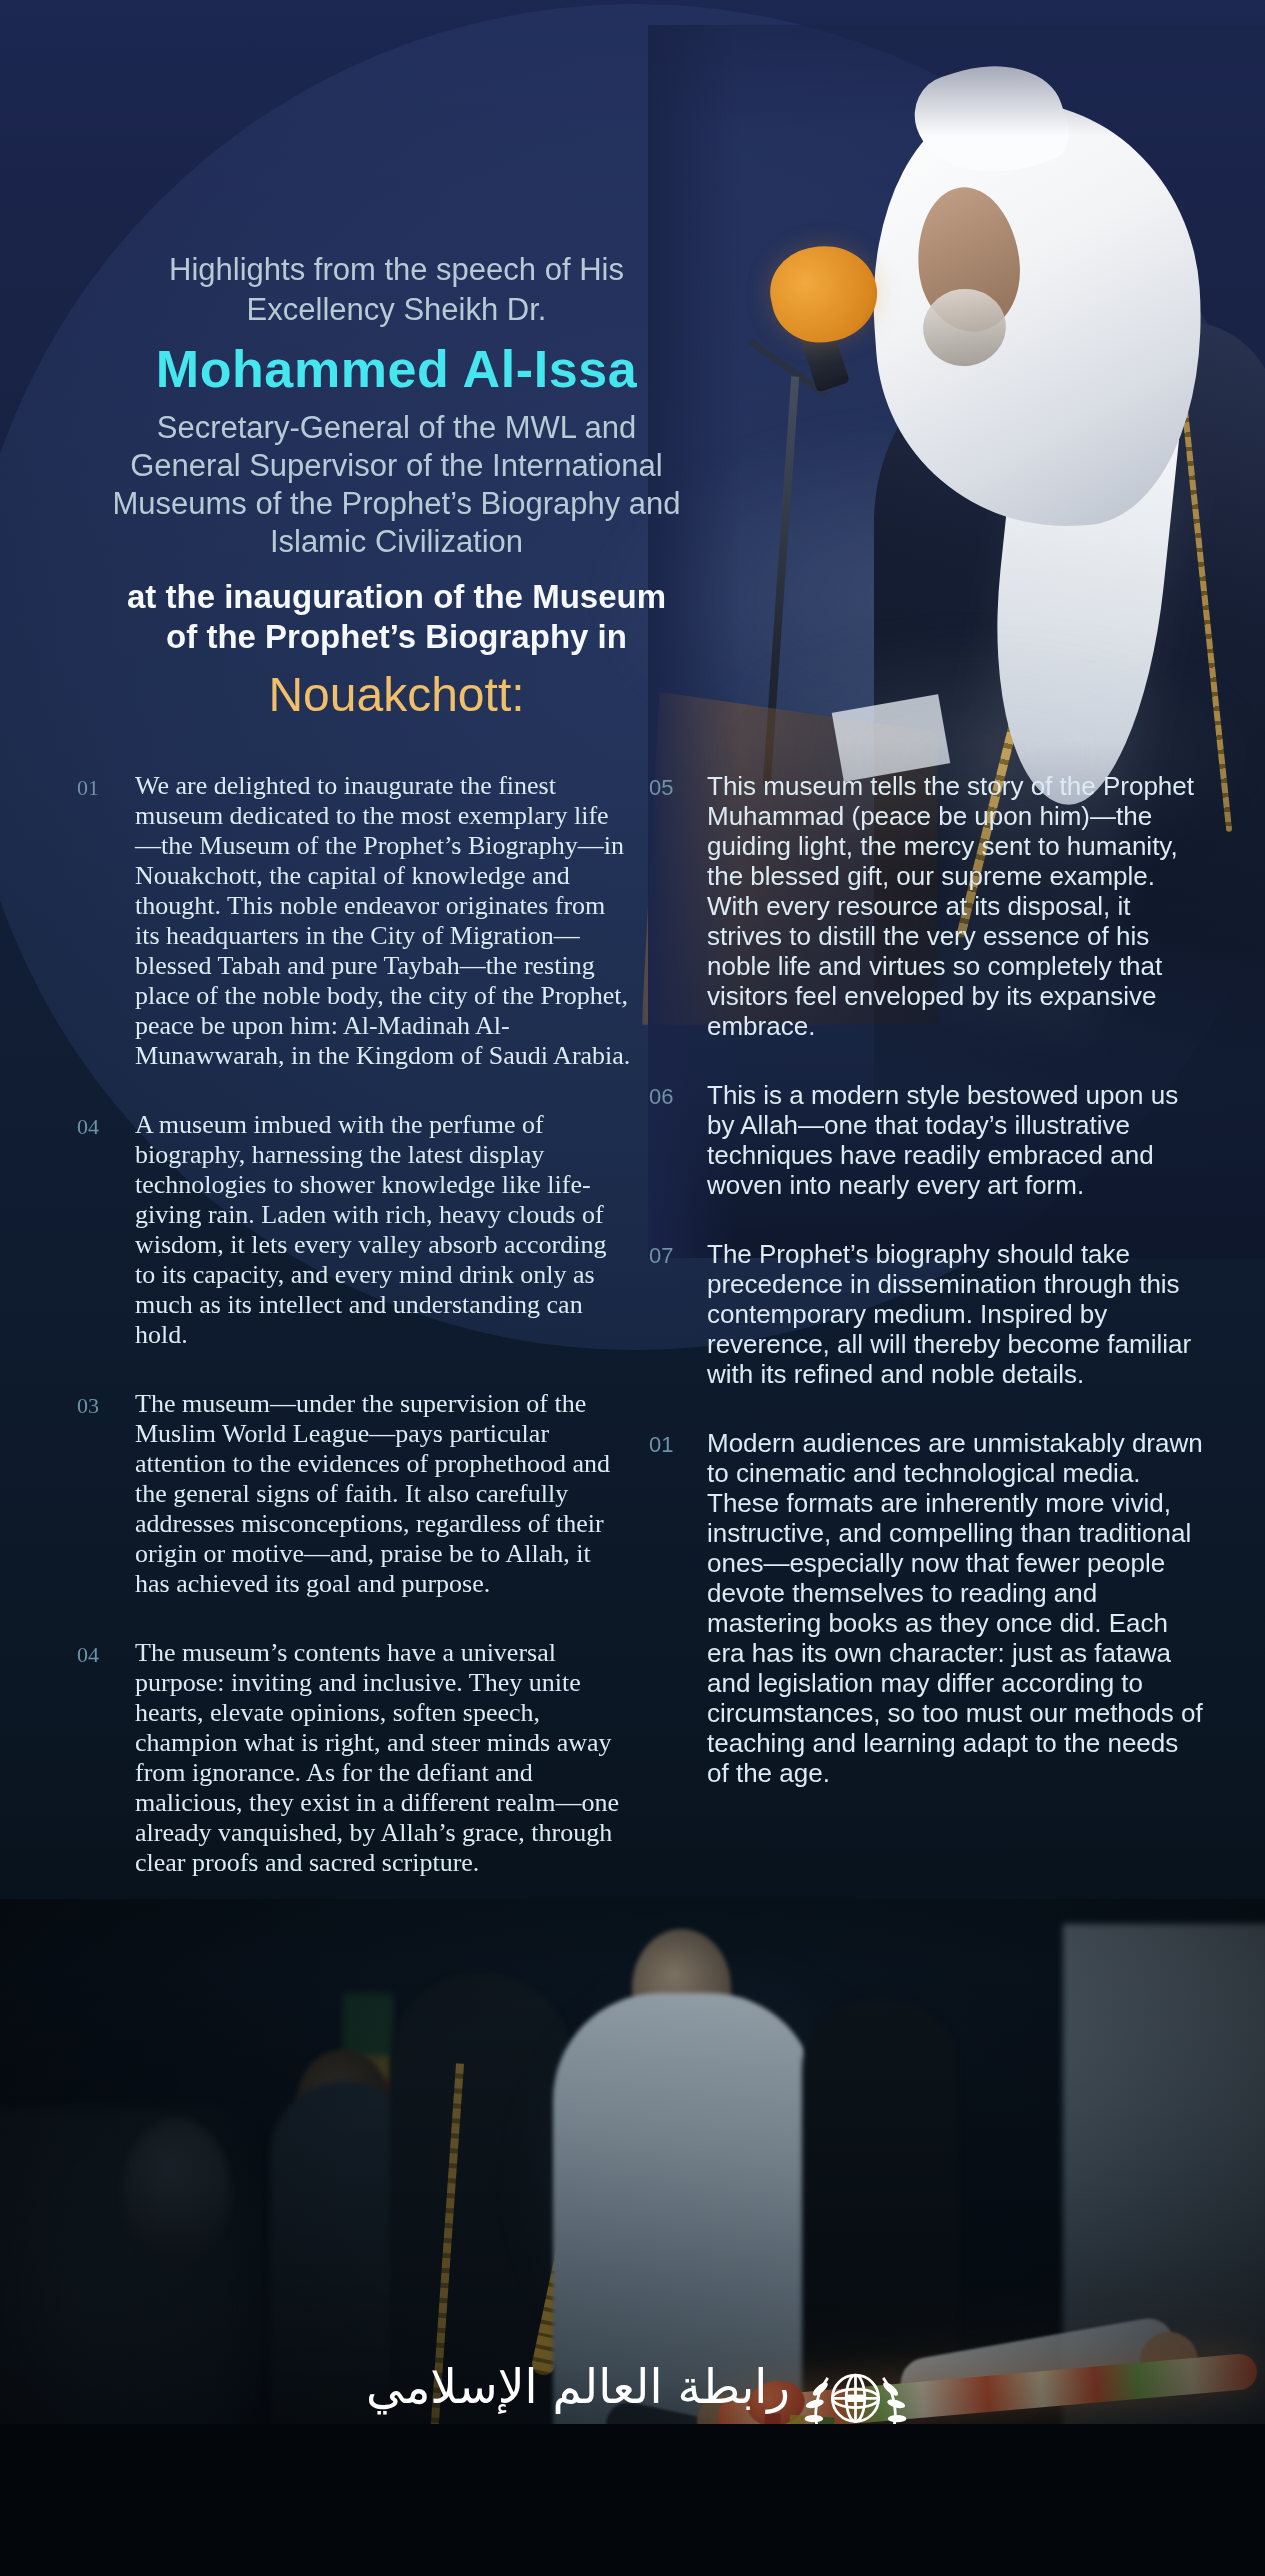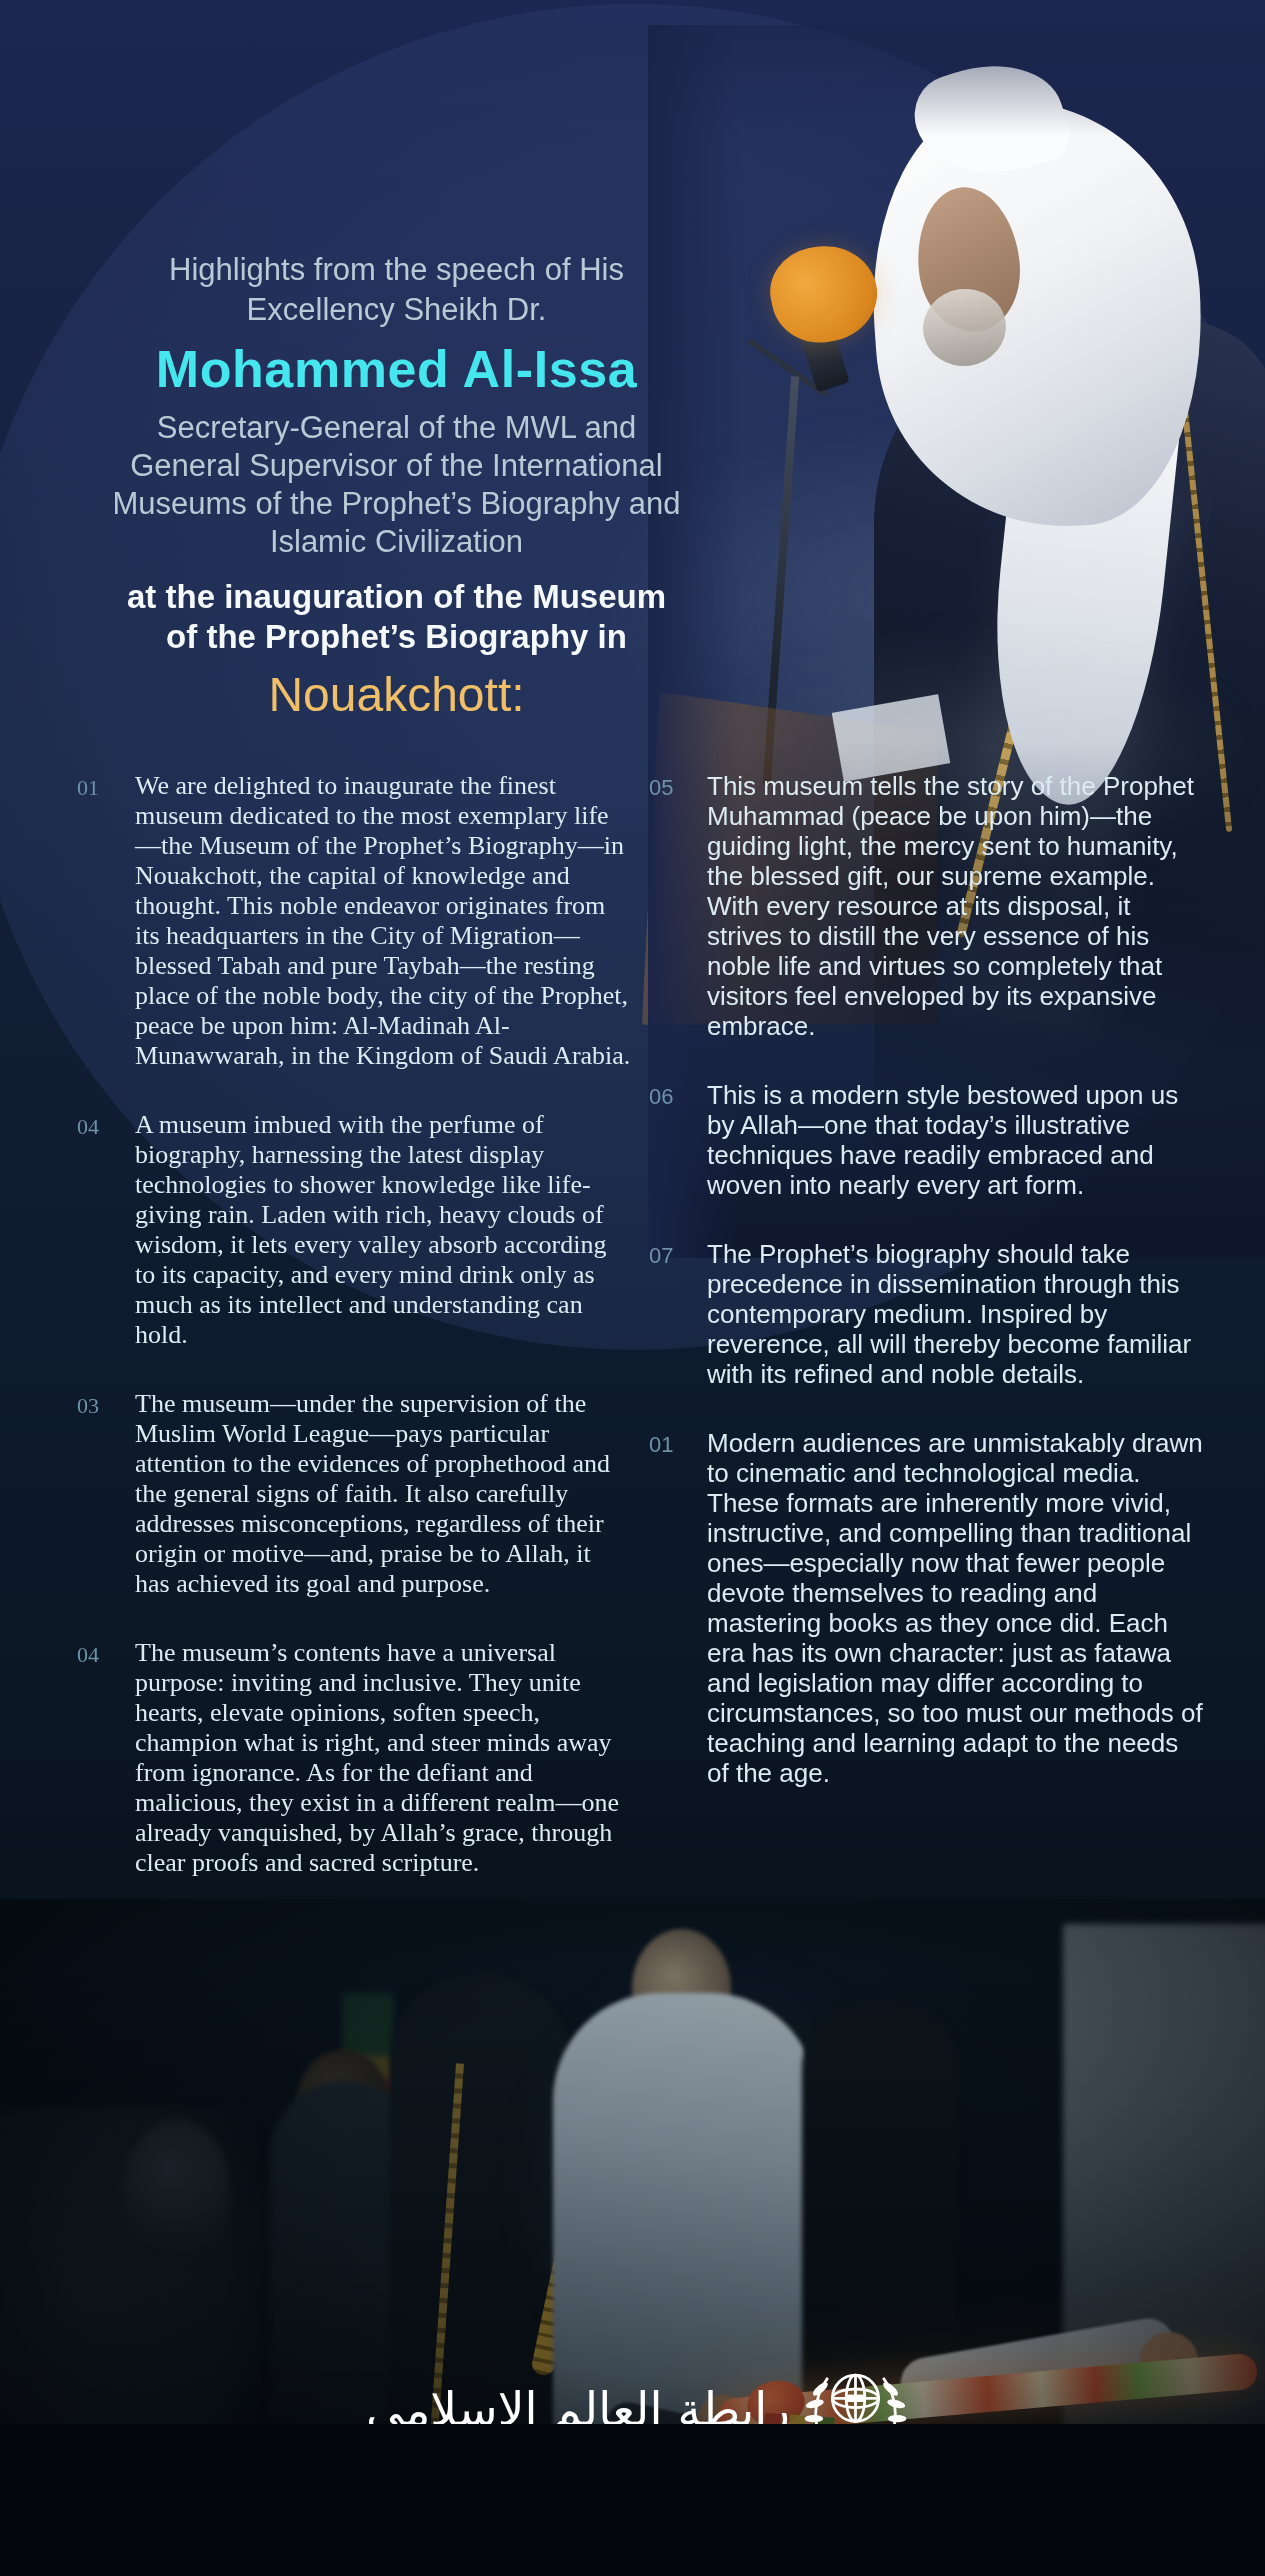--- a/index.html
+++ b/index.html
@@ -114,21 +114,21 @@
   .c-tails{left:758px;top:516px;width:70px;height:201px;opacity:.85;transform:rotate(4deg);filter:blur(0.6px);
         background:linear-gradient(90deg,#b53a2a 0 16.4px,rgba(0,0,0,0) 16.4px 25px,#c8a52e 25px 40px,rgba(0,0,0,0) 40px 49px,#47822f 49px 65px);}
   .c-tails2{left:785px;top:535px;width:40px;height:327px;opacity:.55;transform:rotate(2deg);filter:blur(1.3px);
         background:linear-gradient(90deg,#9c3324 0 11.3px,rgba(0,0,0,0) 11.3px 16.4px,#a8892a 16.4px 26.4px,rgba(0,0,0,0) 26.4px 31px,#3c6e28 31px 40px);}
   .c-scissor1{left:836px;top:535px;width:101px;height:5.7px;background:#0a0e13;transform:rotate(38deg);}
   .c-scissor2{left:836px;top:535px;width:101px;height:5.7px;background:#0a0e13;transform:rotate(-24deg);}
   .c-vignette{left:0;top:0;right:0;bottom:0;
         background:radial-gradient(ellipse at 55% 42%,rgba(0,0,0,0) 35%,rgba(3,6,10,.72) 88%),
                    linear-gradient(180deg,rgba(10,28,34,.18),rgba(2,5,9,.4) 90%);}
   
-  .footer{position:absolute;left:12px;right:0;top:2353px;display:flex;justify-content:center;align-items:flex-end;gap:10px;z-index:6;color:#ffffff;}
+  .footer{position:absolute;left:12px;right:0;top:2353px;display:flex;justify-content:center;align-items:flex-start;gap:10px;z-index:6;color:#ffffff;}
   .logo-arabic{font-family:"DejaVu Sans",sans-serif;font-size:47px;line-height:68px;direction:rtl;}
   .logo-english{font-family:"Liberation Serif","DejaVu Serif",serif;font-weight:700;font-size:21px;letter-spacing:3.8px;margin-top:7.5px;text-align:center;}
   .emblem{width:111px;height:126px;margin-top:-2.5px;}
   .emblem *{stroke:#ffffff;fill:none;stroke-width:3;}
   .emblem .leaf{fill:#ffffff;stroke:none;}
   .emblem .bar{fill:#ffffff;stroke:none;}
 </style>
 </head>
 <body>
 

